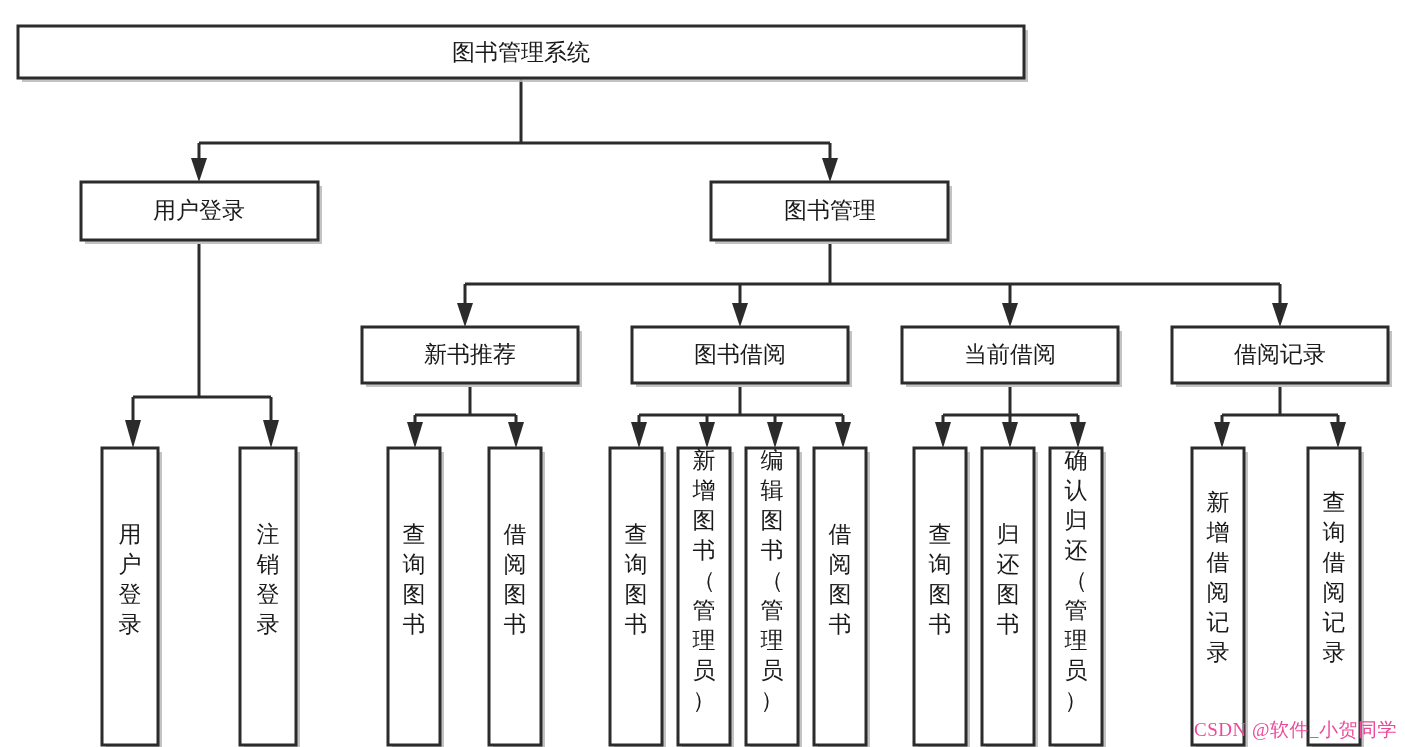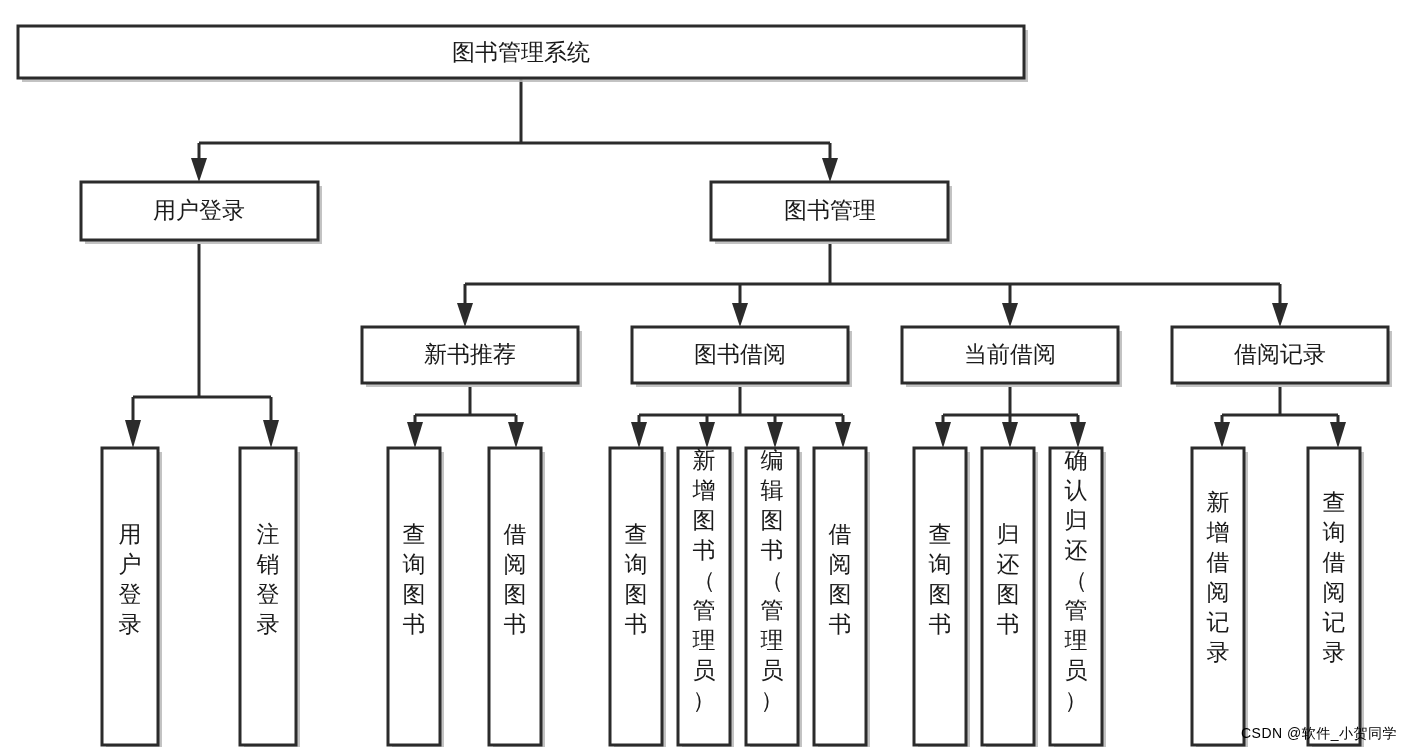--- a/index.html
+++ b/index.html
@@ -54,23 +54,23 @@
     font-family: "Liberation Sans", "DejaVu Sans", sans-serif;
     font-size: 23px;
     fill: #1a1a1a;
     text-anchor: middle;
     white-space: pre;
   }
   .watermark {
     position: absolute;
     right: 8px;
     bottom: 4px;
-    font-family: Liberation Sans, sans-serif;
-    font-size: 14px;
-    color: #000000;
+    font-family: Liberation Serif, serif;
+    font-size: 19px;
+    color: #ec4899;
     letter-spacing: 0.5px;
     user-select: none;
     pointer-events: none;
   }
 </style>
 </head>
 <body>
 
 <div id="diagram-root">
 <svg width="1405" height="747" viewBox="0 0 1405 747" xmlns="http://www.w3.org/2000/svg">

